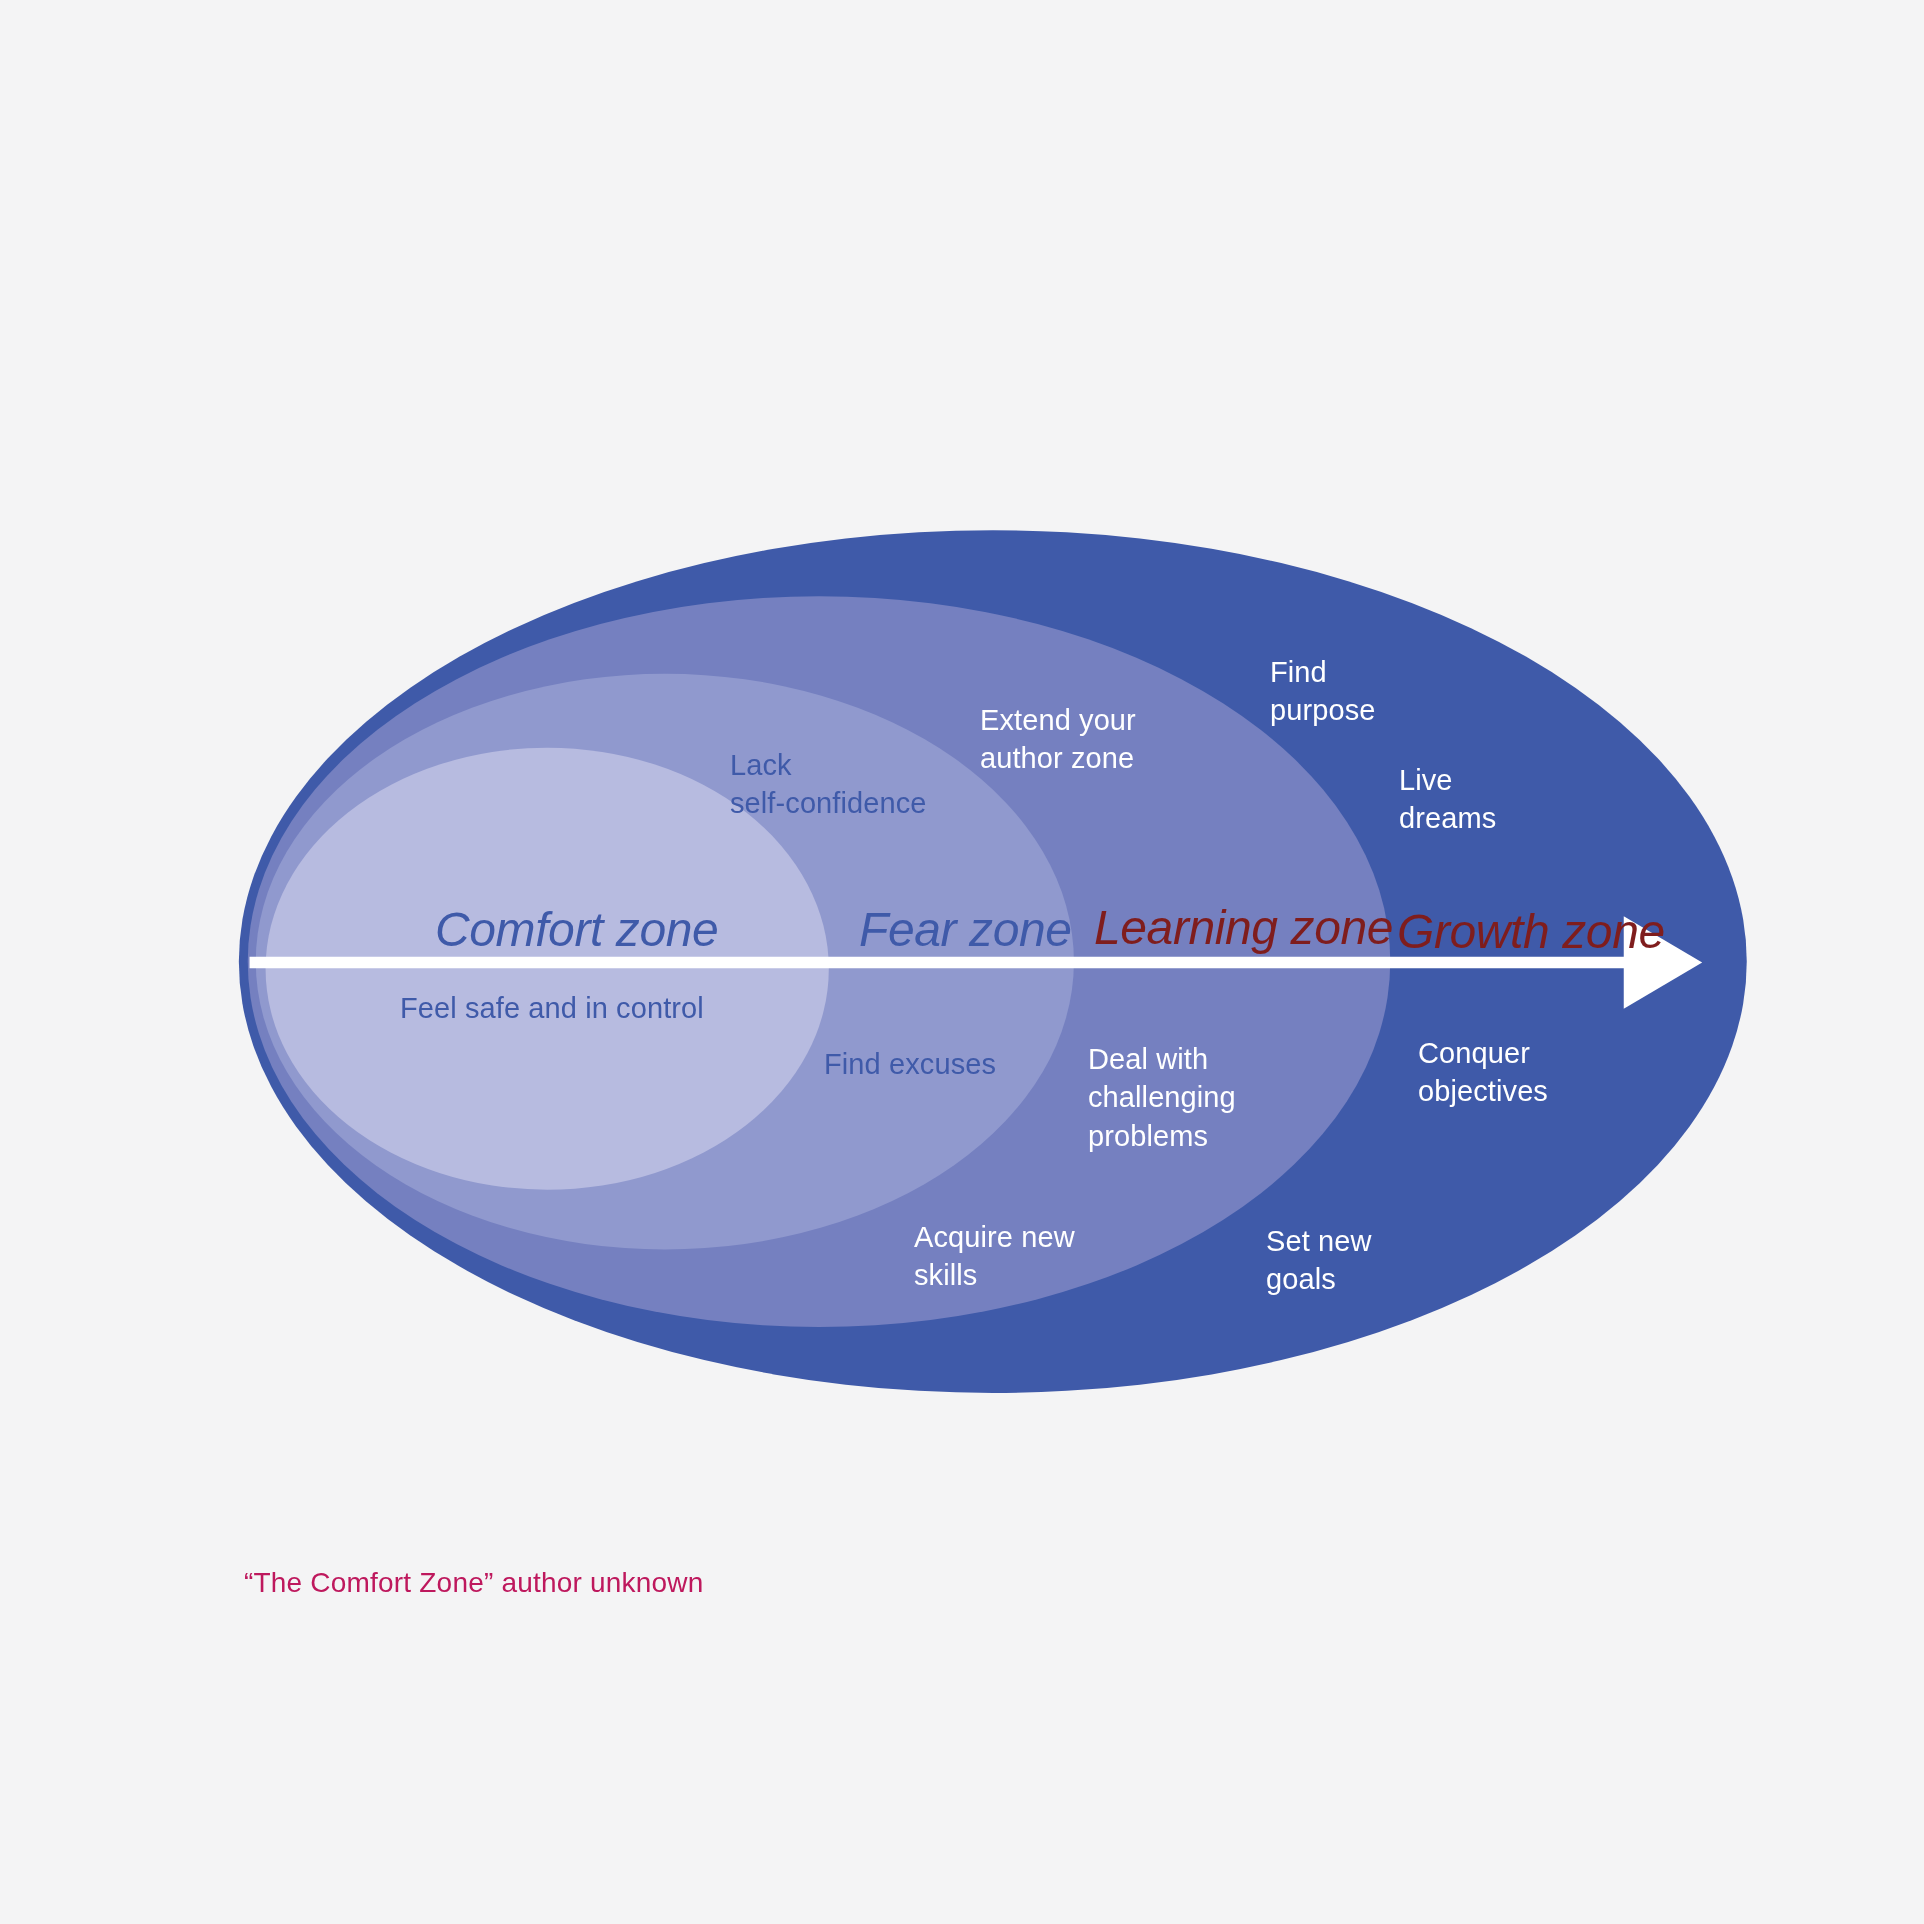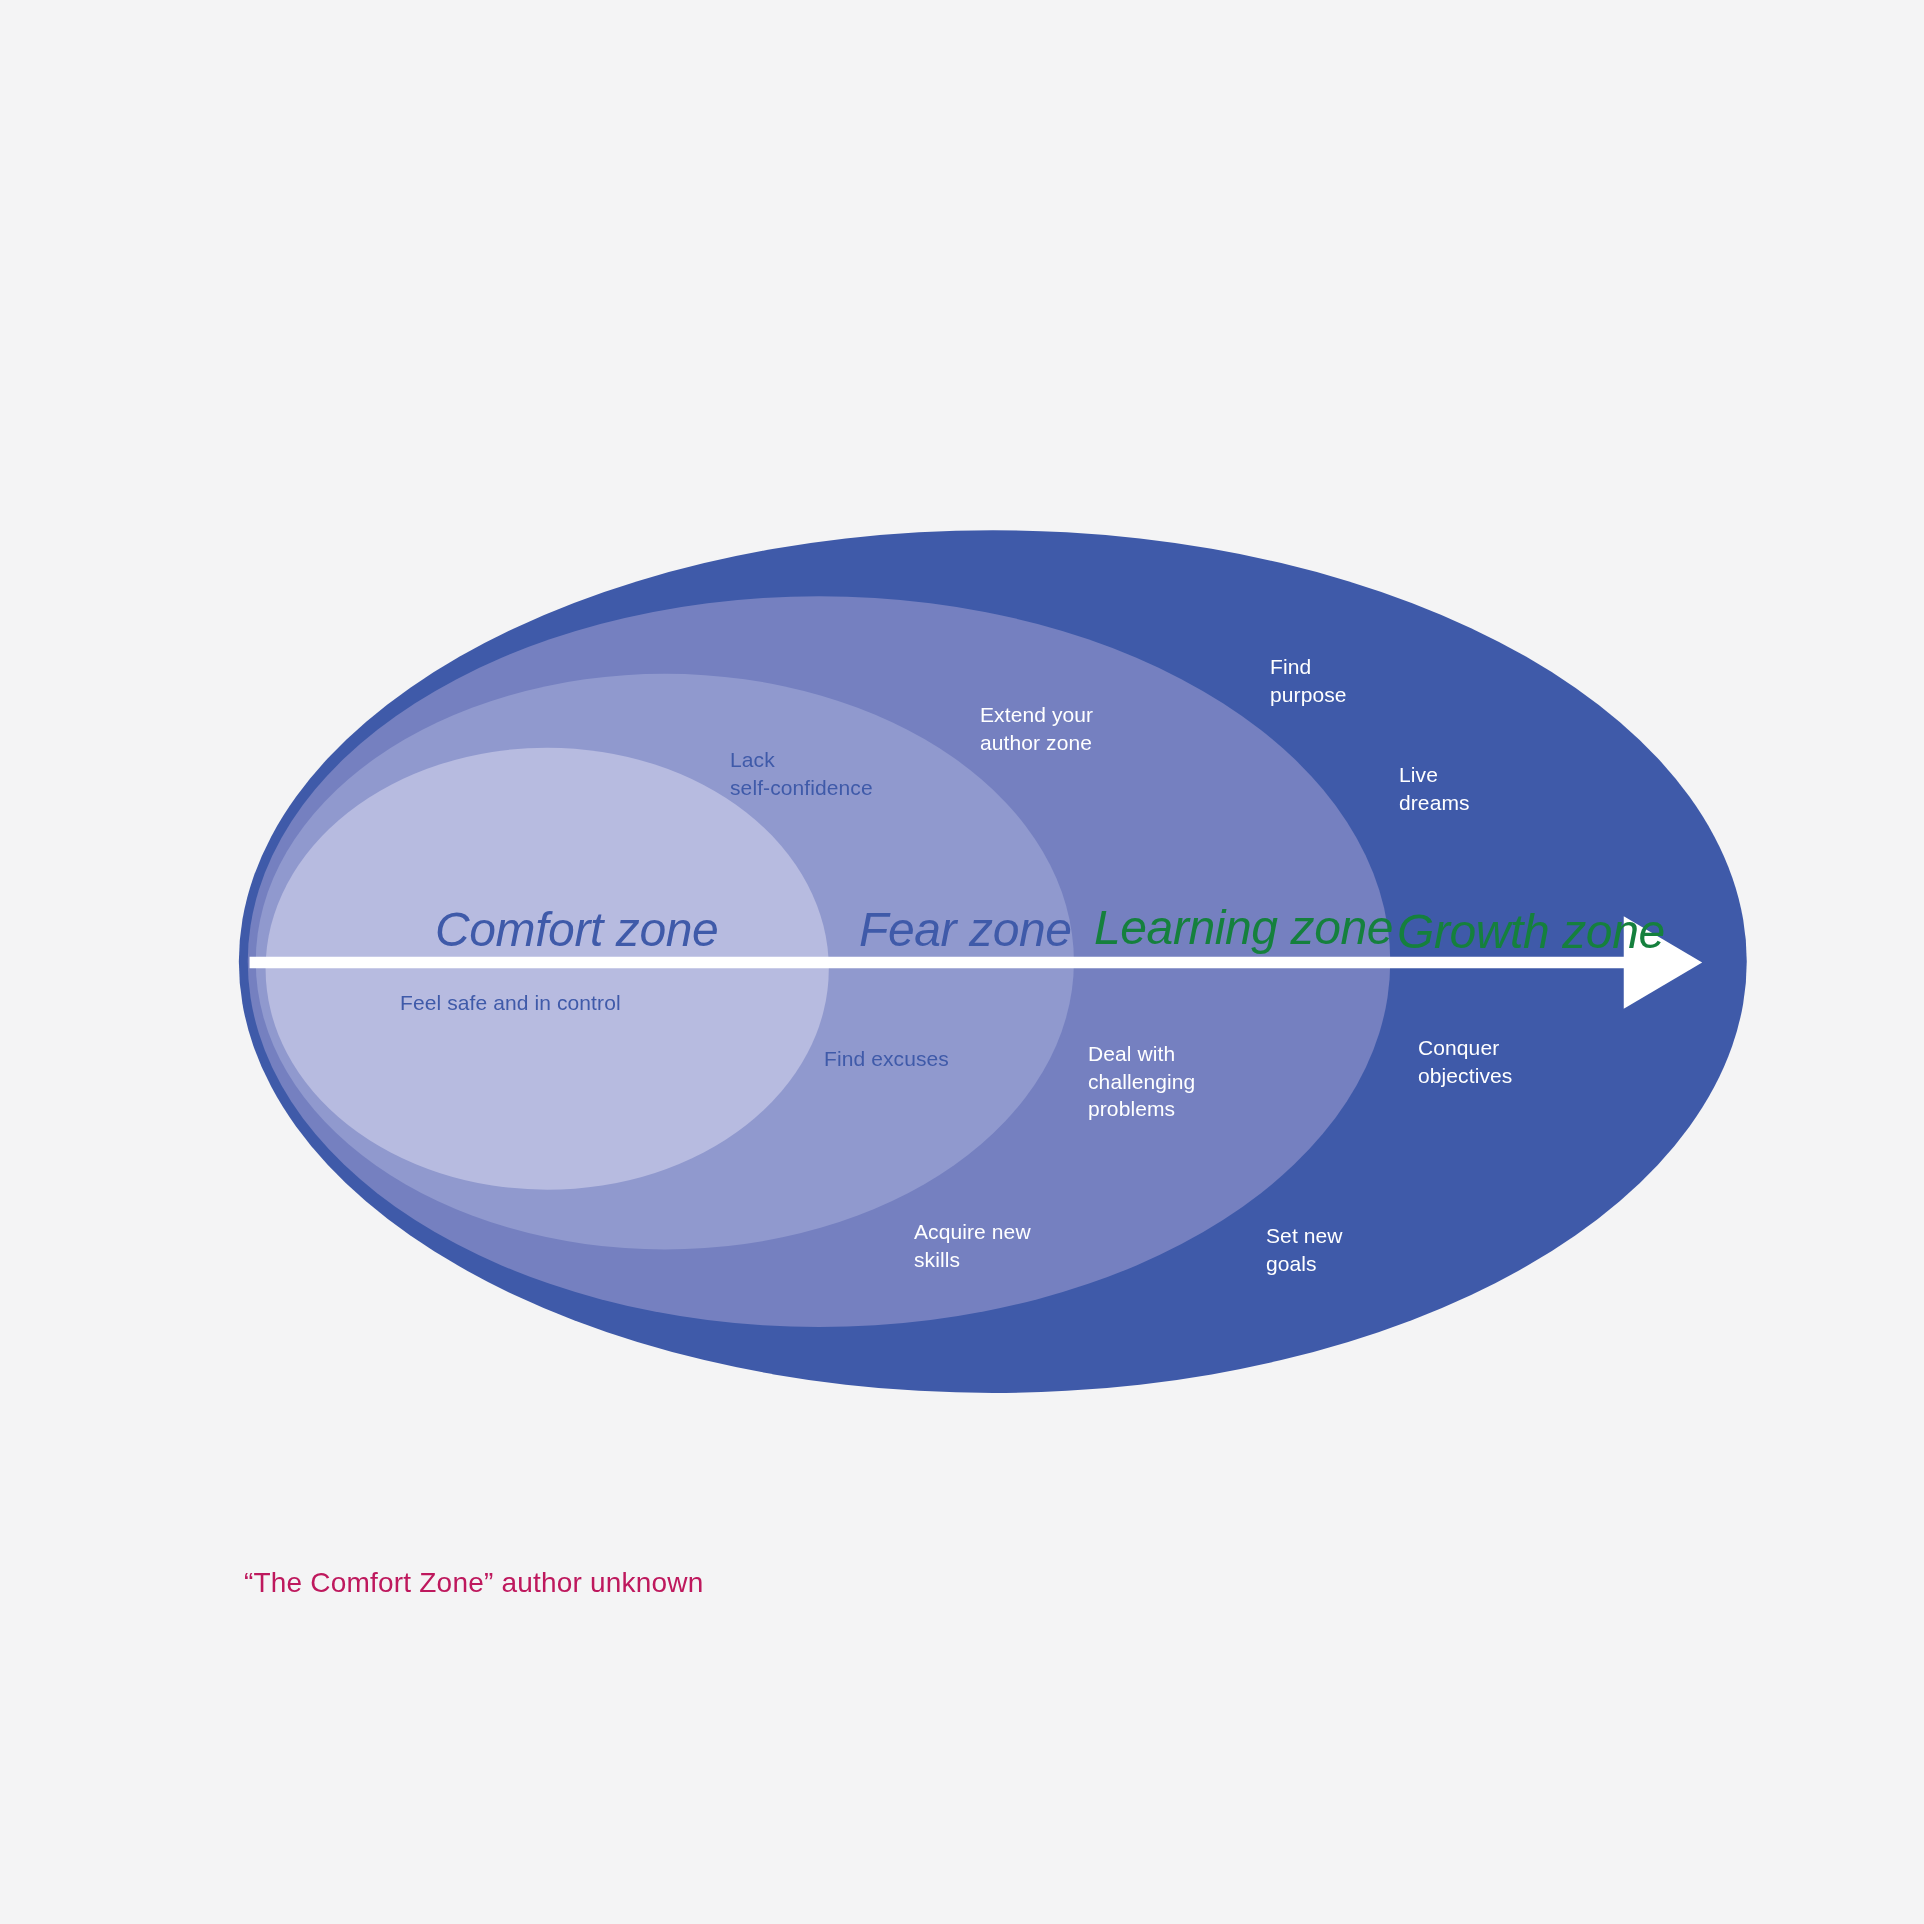--- a/index.html
+++ b/index.html
@@ -15,25 +15,25 @@
 
   .zone-title{
     font-style:italic;
     font-weight:400;
     font-size:48px;
     letter-spacing:-0.4px;
     white-space:nowrap;
     position:absolute;
   }
   .zone-title.dark{color:#3f5aa9;}
-  .zone-title.light{color:#15803d;}
+  .zone-title.light{color:#7f1d1d;}
 
   .note{
     position:absolute;
-    font-size:21px;
+    font-size:29px;
     line-height:1.32;
     font-weight:500;
     white-space:pre-line;
     letter-spacing:0.1px;
   }
   .note.dark{color:#3f5aa9;}
   .note.light{color:#ffffff;}
 
   .caption{
     position:absolute;

